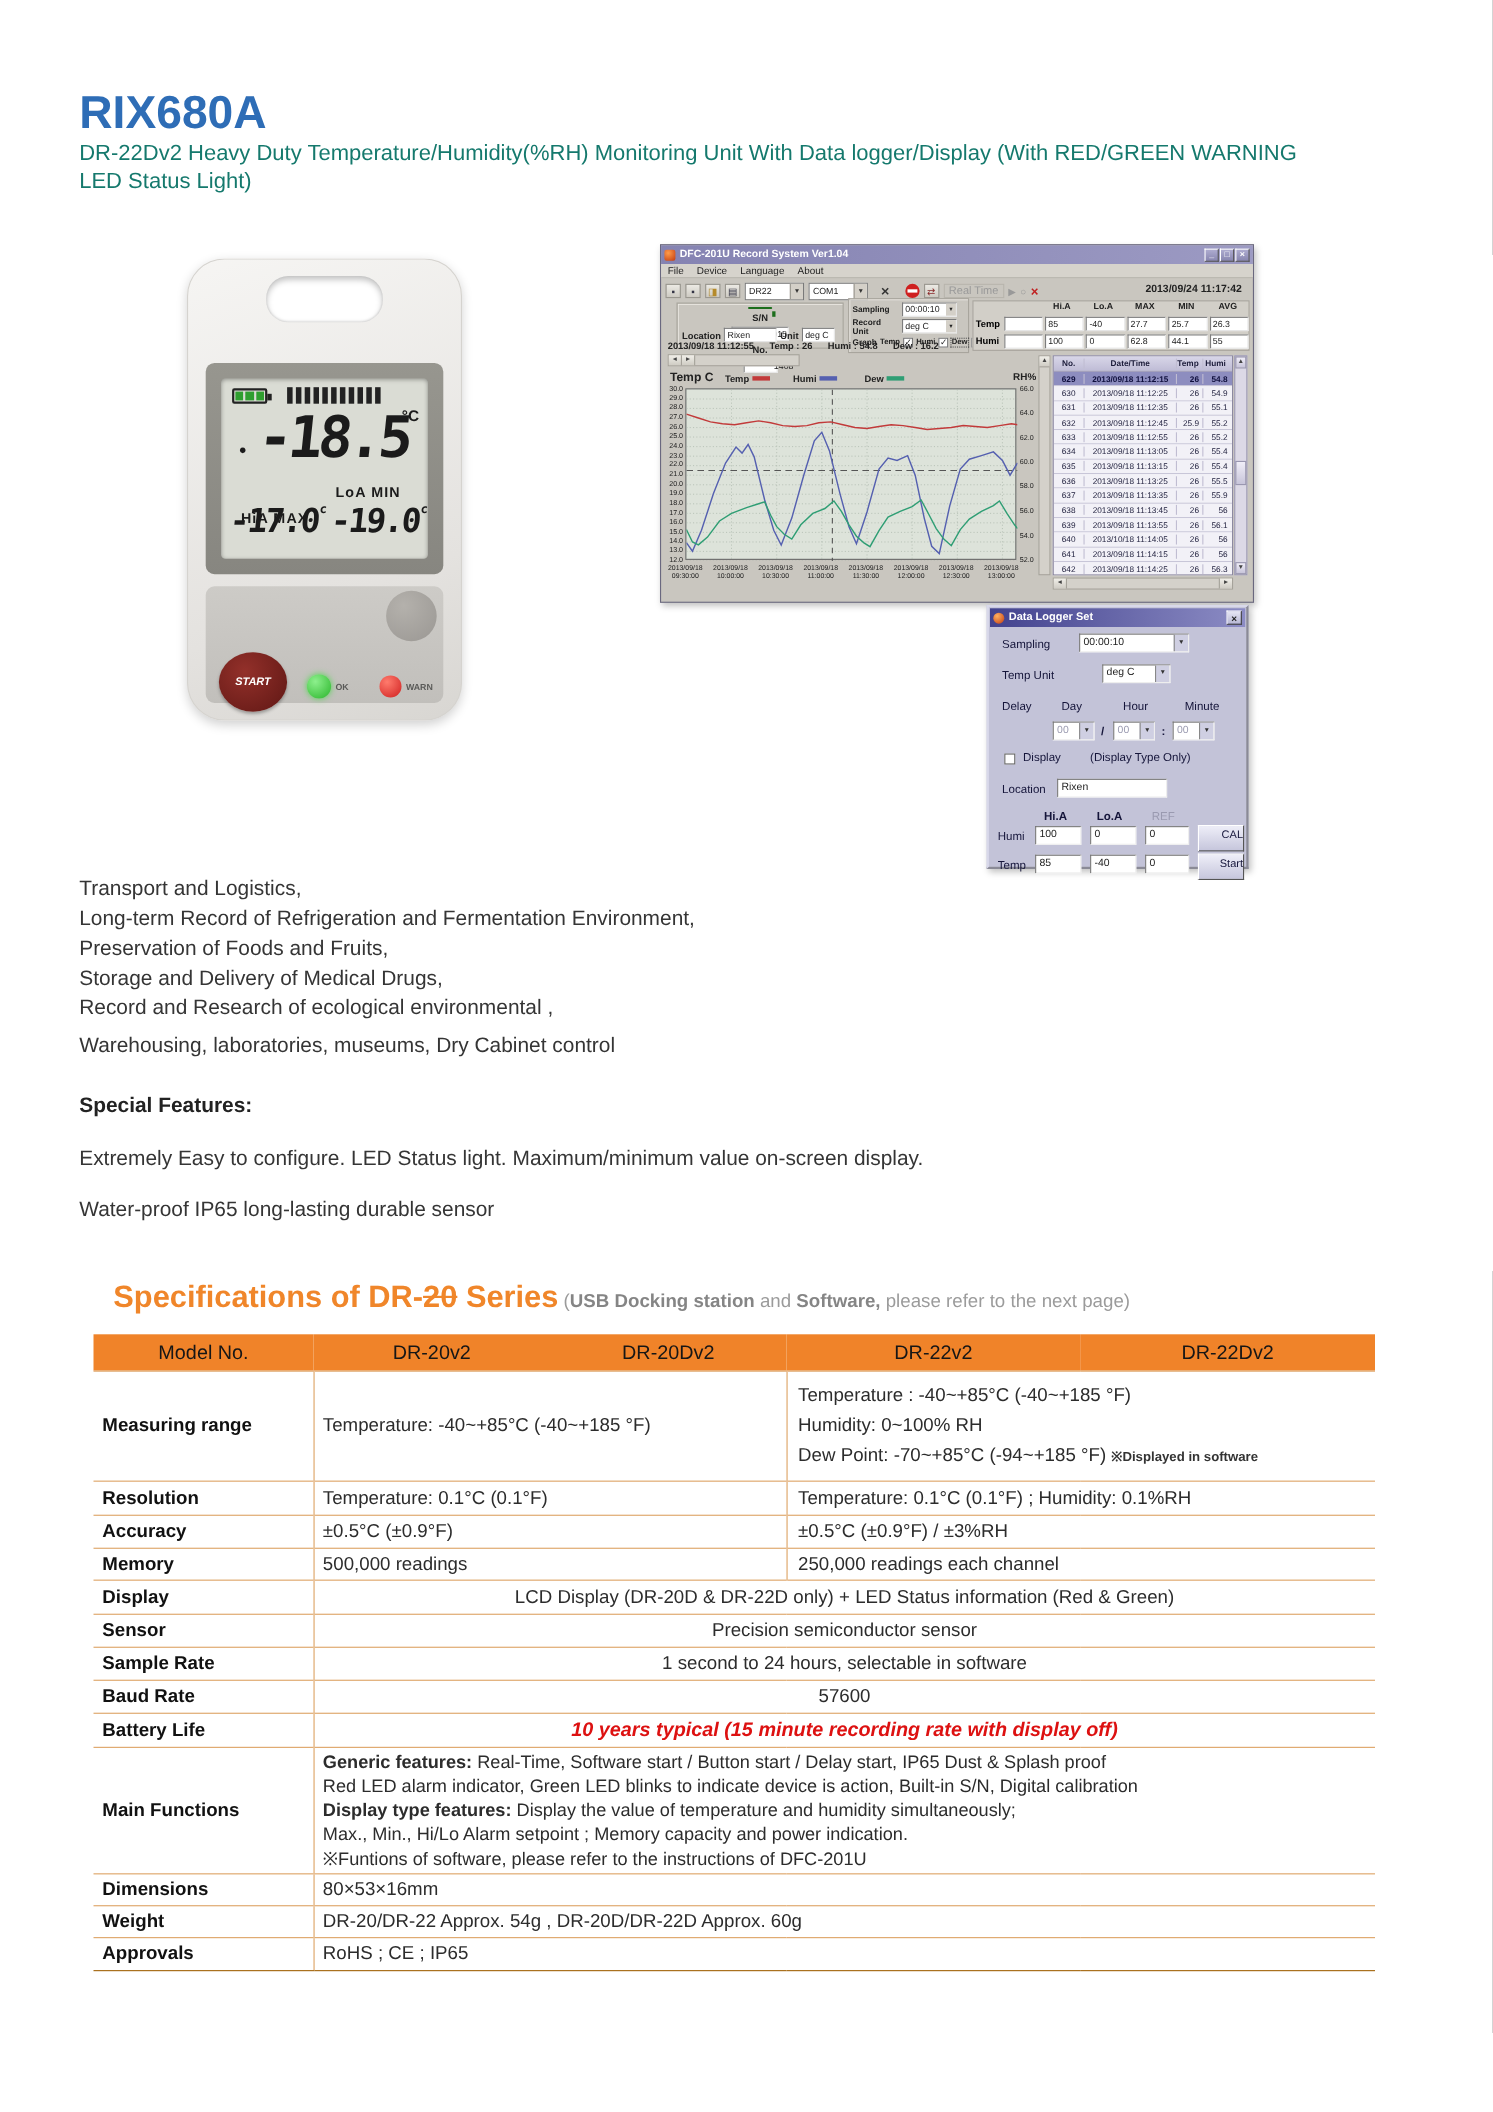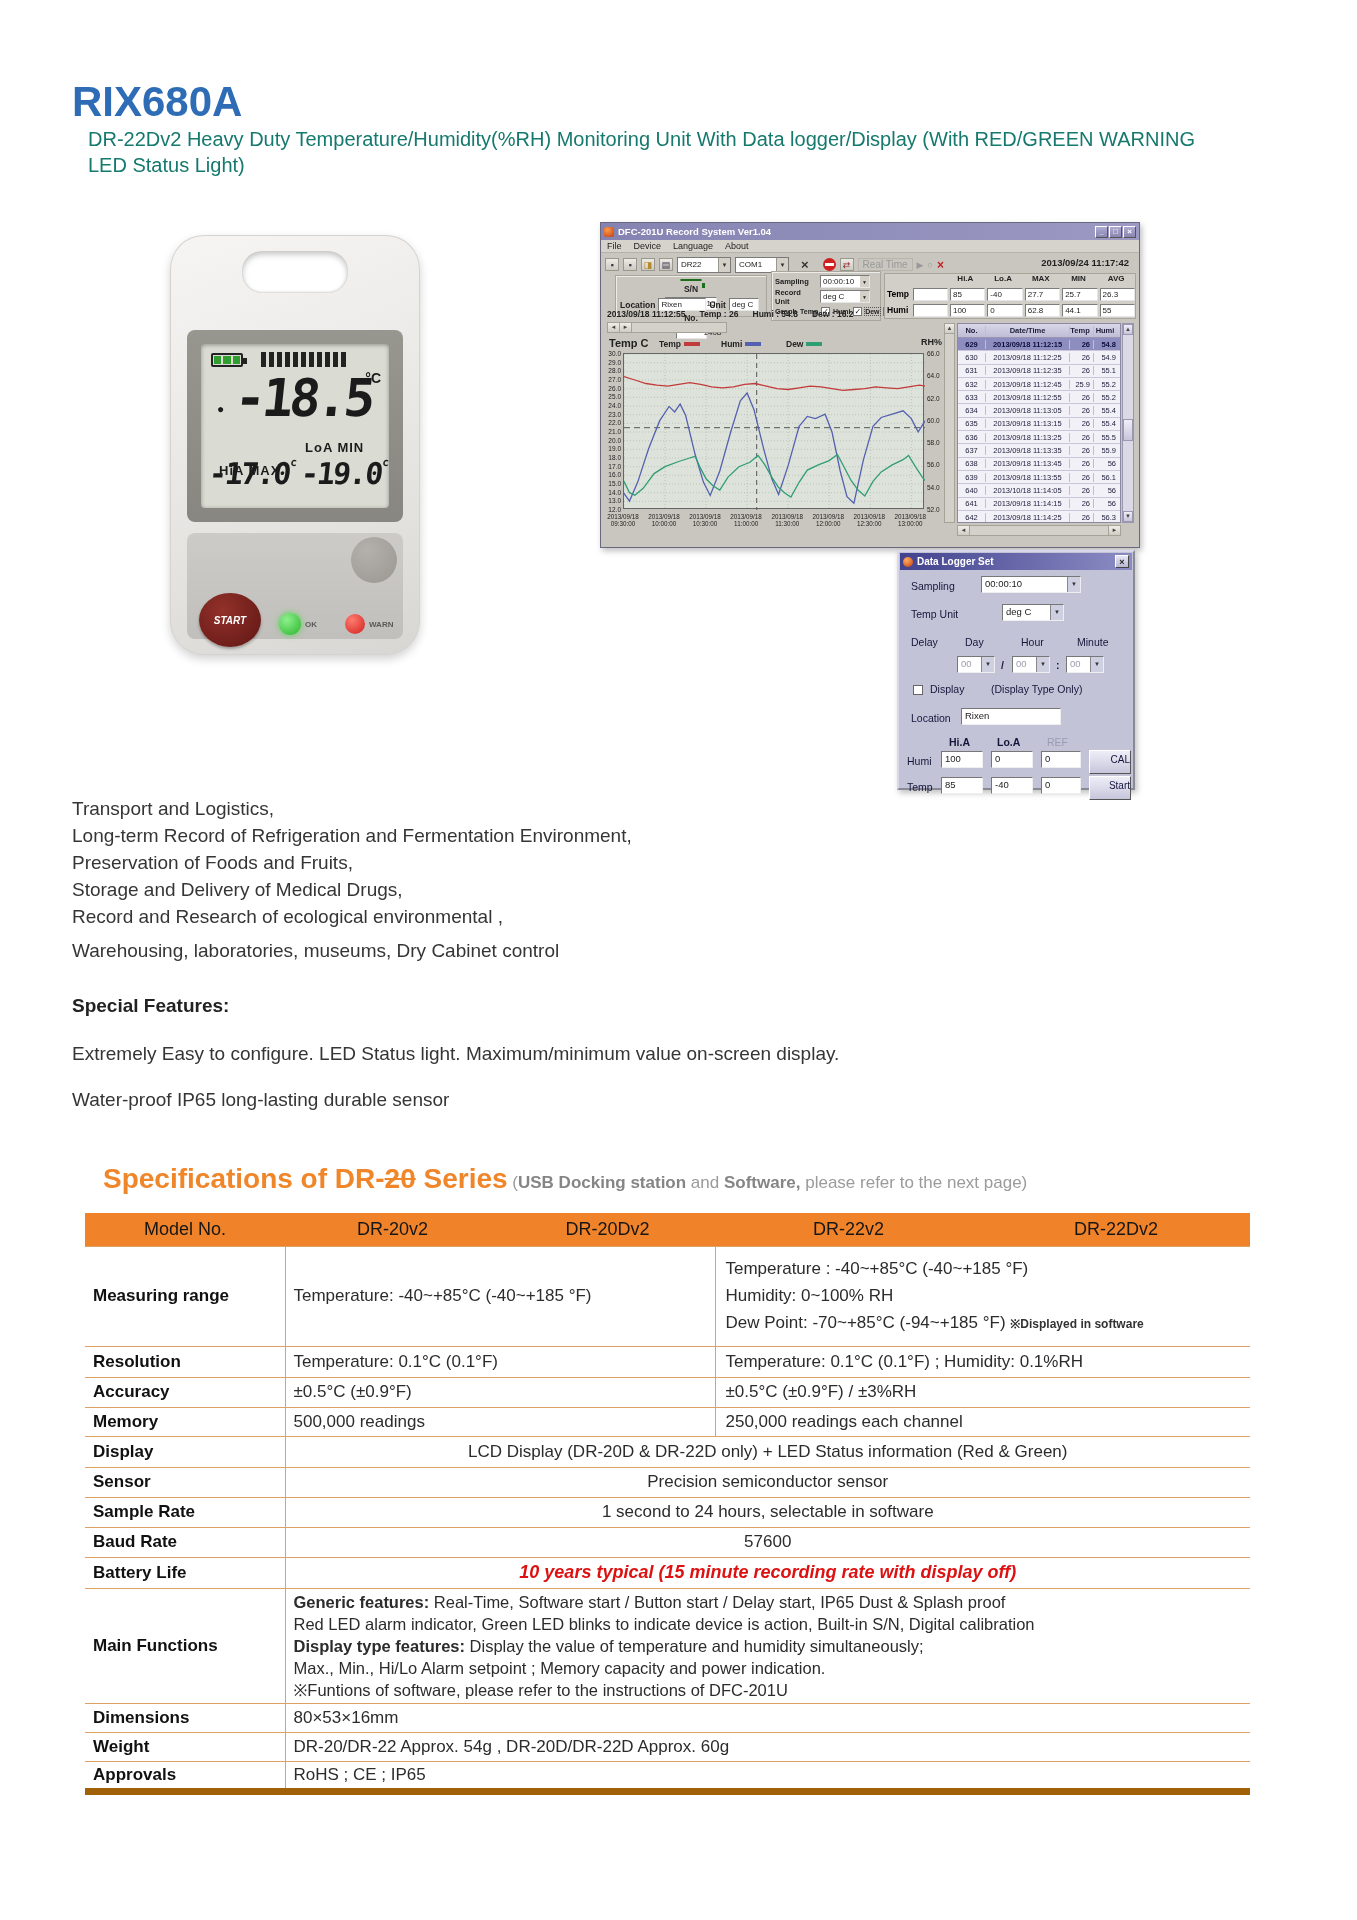--- a/index.html
+++ b/index.html
@@ -2,37 +2,37 @@
 <html><head>
 <meta charset="utf-8">
 <style>
   * { margin:0; padding:0; box-sizing:border-box; }
   body { background:#888; font-family:"Liberation Sans", sans-serif; }
   .page { position:relative; width:1357px; height:1920px; background:#ffffff; margin:0 auto; overflow:hidden; }
   .abs { position:absolute; }
 
   
   .title { left:72px; top:78px; font-size:42px; font-weight:bold; color:#2e6db6; letter-spacing:0px; }
-  .subtitle { left:88px; top:126px; width:1130px; font-size:20px; line-height:26px; color:#15796d; font-weight:500; }
+  .subtitle { left:72px; top:126px; width:1130px; font-size:20px; line-height:26px; color:#15796d; font-weight:500; }
   .apps { left:72px; top:795px; font-size:19px; line-height:27px; color:#353535; }
   .apps2 { left:72px; top:940px; font-size:19px; color:#353535; }
   .sf-head { left:72px; top:995px; font-size:19px; font-weight:bold; color:#222; }
   .sf1 { left:72px; top:1043px; font-size:19px; color:#353535; }
   .sf2 { left:72px; top:1089px; font-size:19px; color:#353535; }
 
   
   .spec-head { left:103px; top:1163px; font-size:28px; color:#f0862a; font-weight:600; white-space:nowrap; }
   .spec-head .strike { text-decoration:line-through; }
   .spec-note { font-size:17px; color:#9b9b9b; font-weight:normal; }
   .spec-note b { color:#858585; }
 
   
   .spec-table { left:85px; top:1213px; width:1165px; border-collapse:collapse; table-layout:fixed; font-size:17px; color:#2c2c2c; }
   .spec-table td, .spec-table th { border-top:1px solid #ddA263; padding:2px 8px; vertical-align:middle; }
-  .spec-table tr.last td { border-bottom:7px solid #a16207; }
+  .spec-table tr.last td { border-bottom:1px solid #a16207; }
   .spec-table th { background:#f08329; color:#161616; font-weight:normal; border-top:none; height:33px; font-size:18px; }
   .spec-table td.lbl { font-weight:bold; color:#111; }
   .spec-table td.bl { border-left:1px solid #ddA263; }
   .spec-table td.ctr { text-align:center; }
   .spec-table .note-sm { font-size:12px; font-weight:bold; color:#333; }
   .spec-table td.batt { color:#dd1111; font-weight:bold; font-style:italic; text-align:center; font-size:18px; }
   .spec-table .mf { line-height:22px; font-size:16.5px; }
 
   
   .dev { left:140px; top:215px; width:320px; height:455px; }

